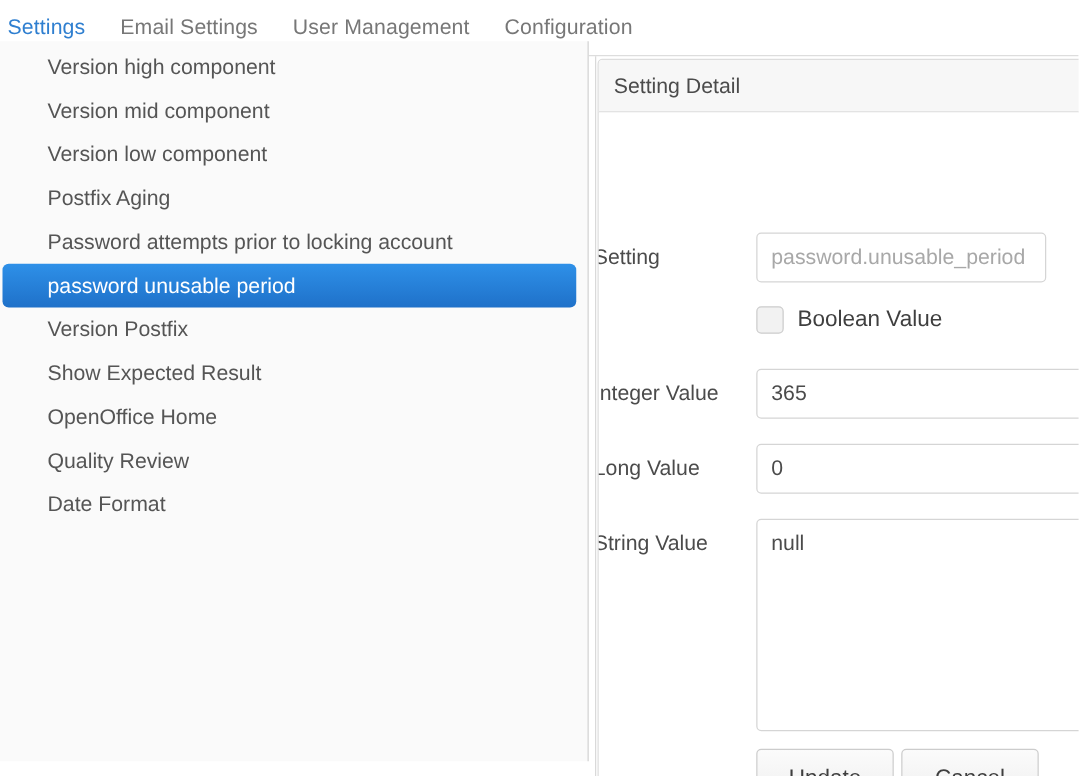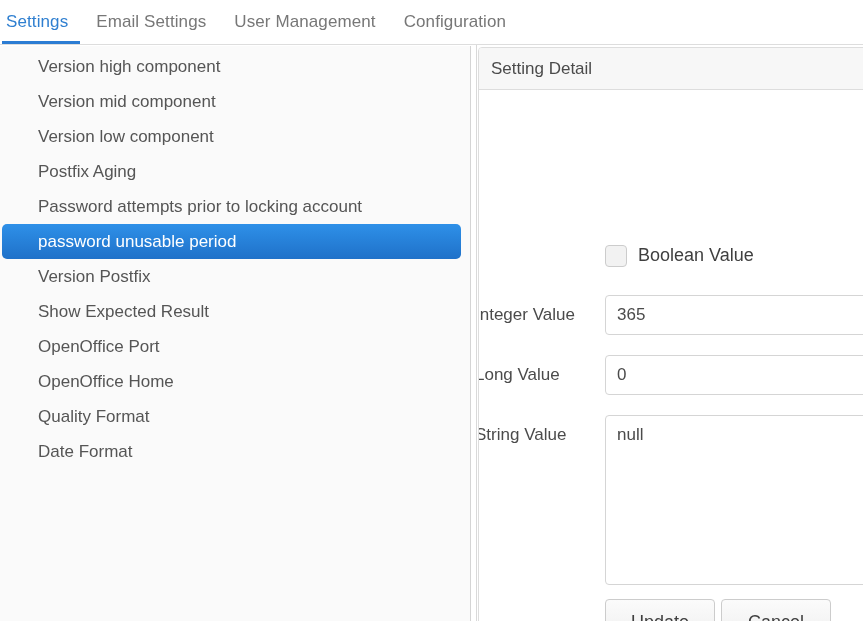--- a/index.html
+++ b/index.html
@@ -53,21 +53,21 @@
     position: absolute;
     left: 2px; right: 2px;
     bottom: 0;
     height: 3px;
     background: #2b7cd3;
   }
 
   
   .sidebar {
     position: absolute;
-    top: 46px; left: 0;
+    top: 33px; left: 0;
     width: 471px;
     height: 576px;
     background: #fafafa;
     border-right: 1px solid #d4d4d4;
     overflow: hidden;
     padding-top: 3px;
   }
   .list-item {
     position: relative;
     height: 35px;
@@ -245,43 +245,44 @@
     <div class="list-item selected">
       <span>password unusable period</span>
     </div>
     <div class="list-item">
       <span>Version Postfix</span>
     </div>
     <div class="list-item">
       <span>Show Expected Result</span>
     </div>
     <div class="list-item">
-      <span>OpenOffice Port</span>
-    </div>
-    <div class="list-item">
       <span>OpenOffice Home</span>
     </div>
     <div class="list-item">
-      <span>Quality Format</span>
+      <span>Quality Review</span>
     </div>
     <div class="list-item">
       <span>Date Format</span>
     </div>
   </div>
 
   <div class="gutter"></div>
 
   <div class="panel">
 
     <div class="panel-header">
       <span>Setting Detail</span>
     </div>
 
     <div class="panel-body">
 
+      <div class="form-row" style="top:96px; left:-4px;">
+        <div class="form-label">Setting</div>
+        <input class="txt-input" style="width: 232px;" placeholder="password.unusable_period" value="">
+      </div>
 
       <div class="check-row" style="top:155px; left:126px;">
         <div class="checkbox"></div>
         <div class="check-label">Boolean Value</div>
       </div>
 
       <div class="form-row" style="top:205px; left:-4px;">
         <div class="form-label">Integer Value</div>
         <input class="txt-input" style="width: 300px;" value="365">
       </div>

